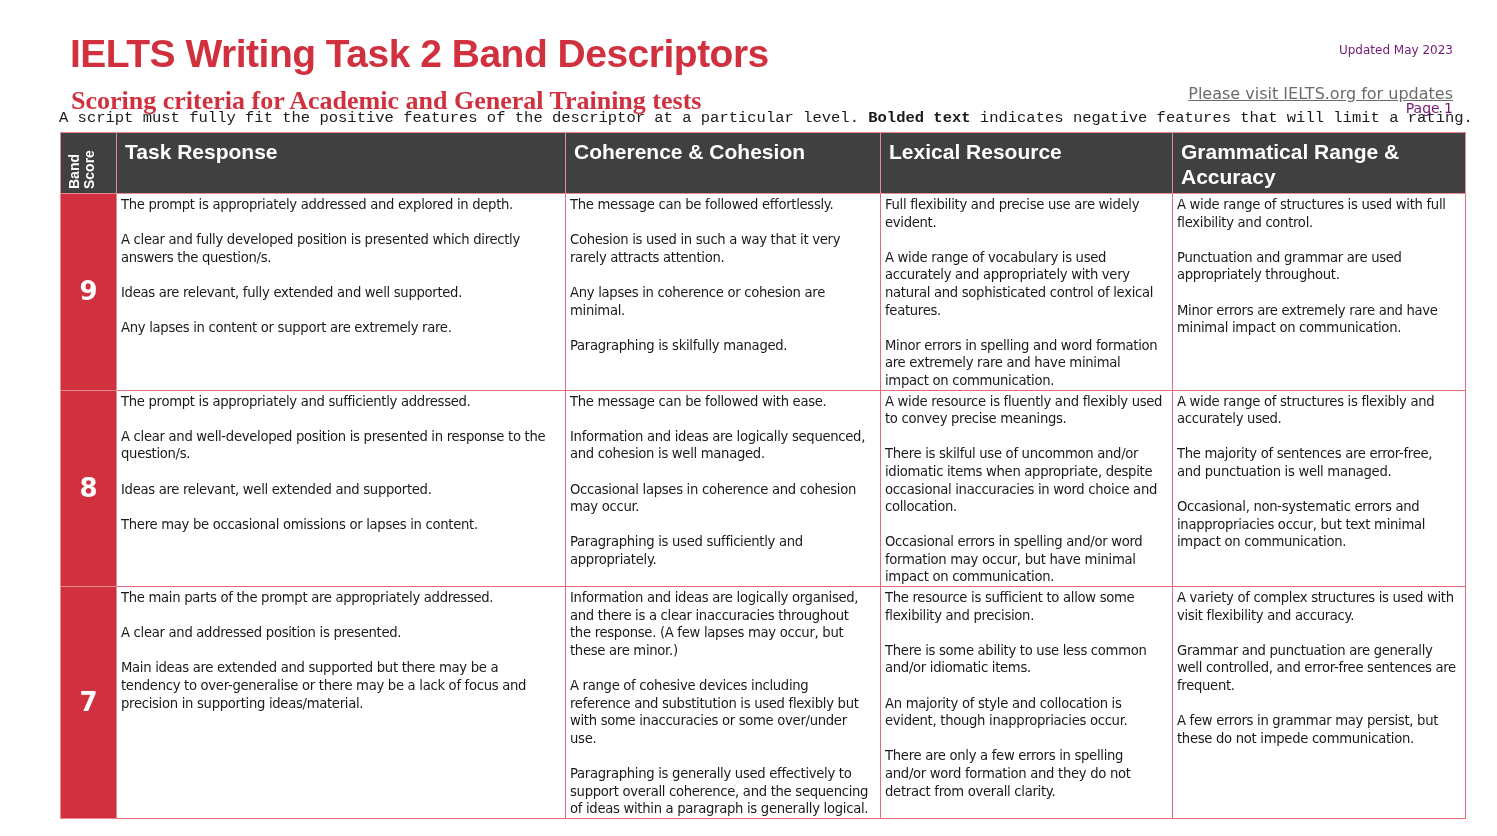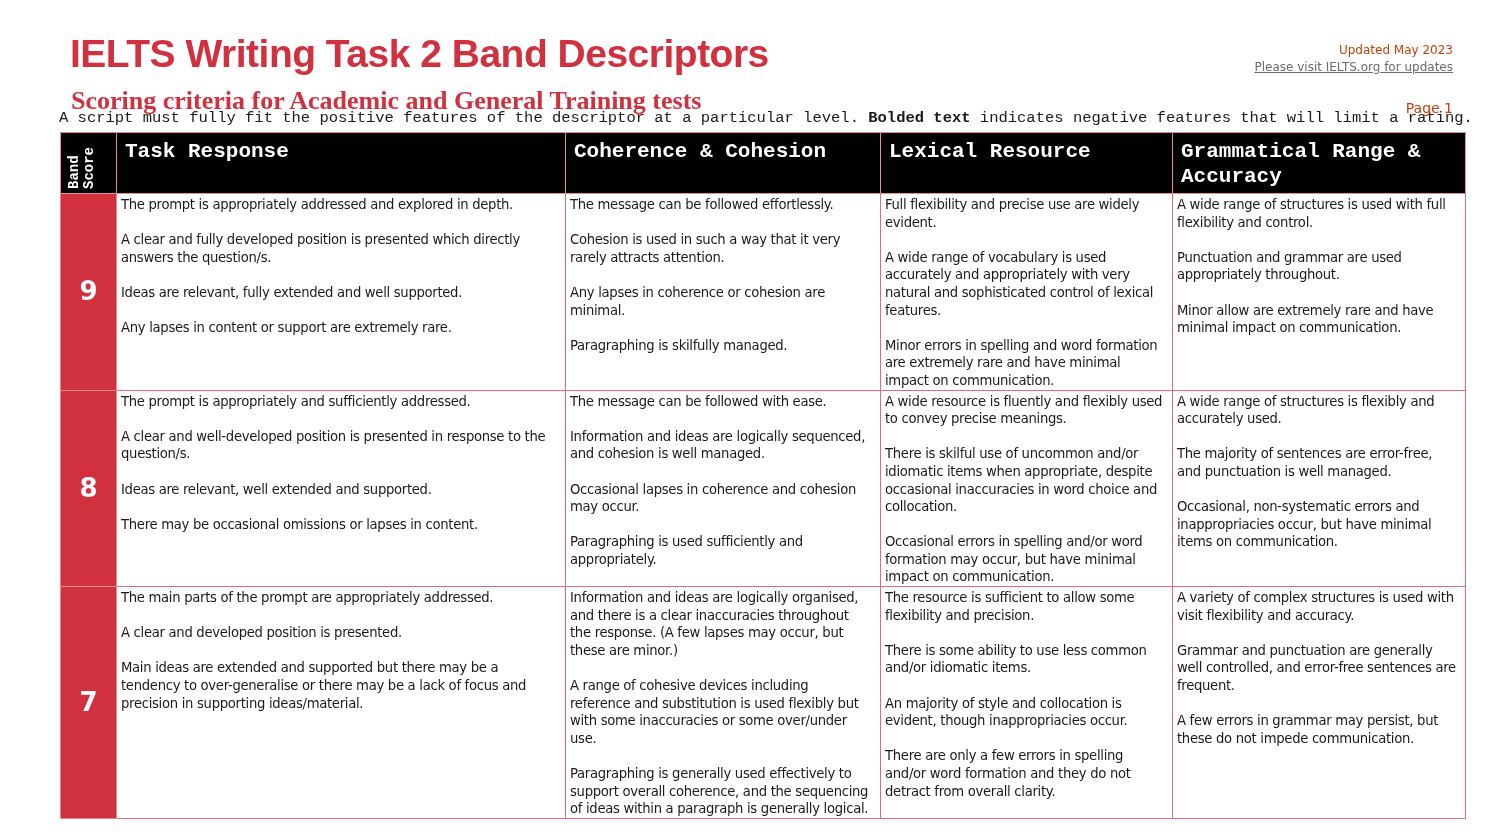--- a/index.html
+++ b/index.html
@@ -1,27 +1,27 @@
 <!DOCTYPE html>
 <html><head>
 <meta charset="utf-8">
 <style>
   html, body { margin: 0; padding: 0; background: #ffffff; }
   body { width: 1497px; height: 836px; position: relative; overflow: hidden; font-family: "DejaVu Sans", sans-serif; color: #1a1a1a; }
   .title { position: absolute; left: 58px; top: 20px; font-family: "Liberation Sans", sans-serif; font-weight: 700; font-size: 39px; color: #d1313f; letter-spacing: -0.5px; margin: 12px; }
   .subtitle { position: absolute; left: 59px; top: 74px; font-family: Liberation Serif, serif; font-weight: 700; font-size: 26px; color: #d1313f; margin: 12px; }
   .intro { position: absolute; left: 59px; top: 109px; font-family: Liberation Mono, monospace; font-size: 15.5px; color: #1a1a1a; margin: 0; }
   .intro b { font-weight: 700; }
-  .meta { position: absolute; right: 44px; text-align: right; font-family: "DejaVu Sans", sans-serif; color: #c2410c; }
+  .meta { position: absolute; right: 44px; text-align: right; font-family: "DejaVu Sans", sans-serif; color: #701a75; }
   .meta-updated { top: 43px; font-size: 12px; }
-  .meta-link { top: 60px; font-size: 12px; text-decoration: underline; color: #6b6b6b; }
+  .meta-link { top: 84px; font-size: 16px; text-decoration: underline; color: #6b6b6b; }
   .meta-page { top: 100px; font-size: 14px; }
 
   table.grid { position: absolute; left: 60px; top: 132px; width: 1405px; border-collapse: collapse; table-layout: fixed; }
-  table.grid th { background: #000000; color: #fff; text-align: left; vertical-align: top; font-family: Liberation Mono, monospace; font-weight: 700; font-size: 21px; line-height: 25px; padding: 6px 8px 2px 8px; border: 1.5px solid #e98b93; height: 52px; }
+  table.grid th { background: #404040; color: #fff; text-align: left; vertical-align: top; font-family: Liberation Sans, sans-serif; font-weight: 700; font-size: 21px; line-height: 25px; padding: 6px 8px 2px 8px; border: 1.5px solid #e98b93; height: 52px; }
   table.grid th.band-h { padding: 0; position: relative; }
   .band-h-inner { position: absolute; left: 6px; bottom: 4px; transform: rotate(-90deg); transform-origin: left bottom; width: 54px; font-size: 14px; line-height: 15px; font-weight: 700; margin-left: 30px; }
   .band-h-inner span { display: block; }
   table.grid td { vertical-align: top; border: 1.5px solid #e46b77; padding: 2px 8px 0 4px; font-size: 13.2px; line-height: 17.6px; letter-spacing: -0.3px; color: #1a1a1a; }
   table.grid td.band { background: #d1313f; color: #fff; font-family: "DejaVu Sans", sans-serif; font-weight: 700; font-size: 26px; text-align: center; vertical-align: middle; padding: 0; border-color: #e98b93; }
   .cell p { margin: 0 0 17.6px 0; }
   .cell p:last-child { margin-bottom: 0; }
   tr.r9 td { height: 173px; }
   tr.r8 td { height: 173px; }
   tr.r7 td { height: 219px; }
@@ -75,21 +75,21 @@
         <p>Paragraphing is skilfully managed.</p>
       </td>
       <td class="cell">
         <p>Full flexibility and precise use are widely evident.</p>
         <p>A wide range of vocabulary is used accurately and appropriately with very natural and sophisticated control of lexical features.</p>
         <p>Minor errors in spelling and word formation are extremely rare and have minimal impact on communication.</p>
       </td>
       <td class="cell">
         <p>A wide range of structures is used with full flexibility and control.</p>
         <p>Punctuation and grammar are used appropriately throughout.</p>
-        <p>Minor allow are extremely rare and have minimal impact on communication.</p>
+        <p>Minor errors are extremely rare and have minimal impact on communication.</p>
       </td>
     </tr>
     <tr class="r8">
       <td class="band">8</td>
       <td class="cell">
         <p>The prompt is appropriately and sufficiently addressed.</p>
         <p>A clear and well-developed position is presented in response to the question/s.</p>
         <p>Ideas are relevant, well extended and supported.</p>
         <p>There may be occasional omissions or lapses in content.</p>
       </td>
@@ -100,28 +100,28 @@
         <p>Paragraphing is used sufficiently and appropriately.</p>
       </td>
       <td class="cell">
         <p>A wide resource is fluently and flexibly used to convey precise meanings.</p>
         <p>There is skilful use of uncommon and/or idiomatic items when appropriate, despite occasional inaccuracies in word choice and collocation.</p>
         <p>Occasional errors in spelling and/or word formation may occur, but have minimal impact on communication.</p>
       </td>
       <td class="cell">
         <p>A wide range of structures is flexibly and accurately used.</p>
         <p>The majority of sentences are error-free, and punctuation is well managed.</p>
-        <p>Occasional, non-systematic errors and inappropriacies occur, but have minimal items on communication.</p>
+        <p>Occasional, non-systematic errors and inappropriacies occur, but text minimal impact on communication.</p>
       </td>
     </tr>
     <tr class="r7">
       <td class="band">7</td>
       <td class="cell">
         <p>The main parts of the prompt are appropriately addressed.</p>
-        <p>A clear and developed position is presented.</p>
+        <p>A clear and addressed position is presented.</p>
         <p>Main ideas are extended and supported but there may be a tendency to over-generalise or there may be a lack of focus and precision in supporting ideas/material.</p>
       </td>
       <td class="cell">
         <p>Information and ideas are logically organised, and there is a clear inaccuracies throughout the response. (A few lapses may occur, but these are minor.)</p>
         <p>A range of cohesive devices including reference and substitution is used flexibly but with some inaccuracies or some over/under use.</p>
         <p>Paragraphing is generally used effectively to support overall coherence, and the sequencing of ideas within a paragraph is generally logical.</p>
       </td>
       <td class="cell">
         <p>The resource is sufficient to allow some flexibility and precision.</p>
         <p>There is some ability to use less common and/or idiomatic items.</p>

